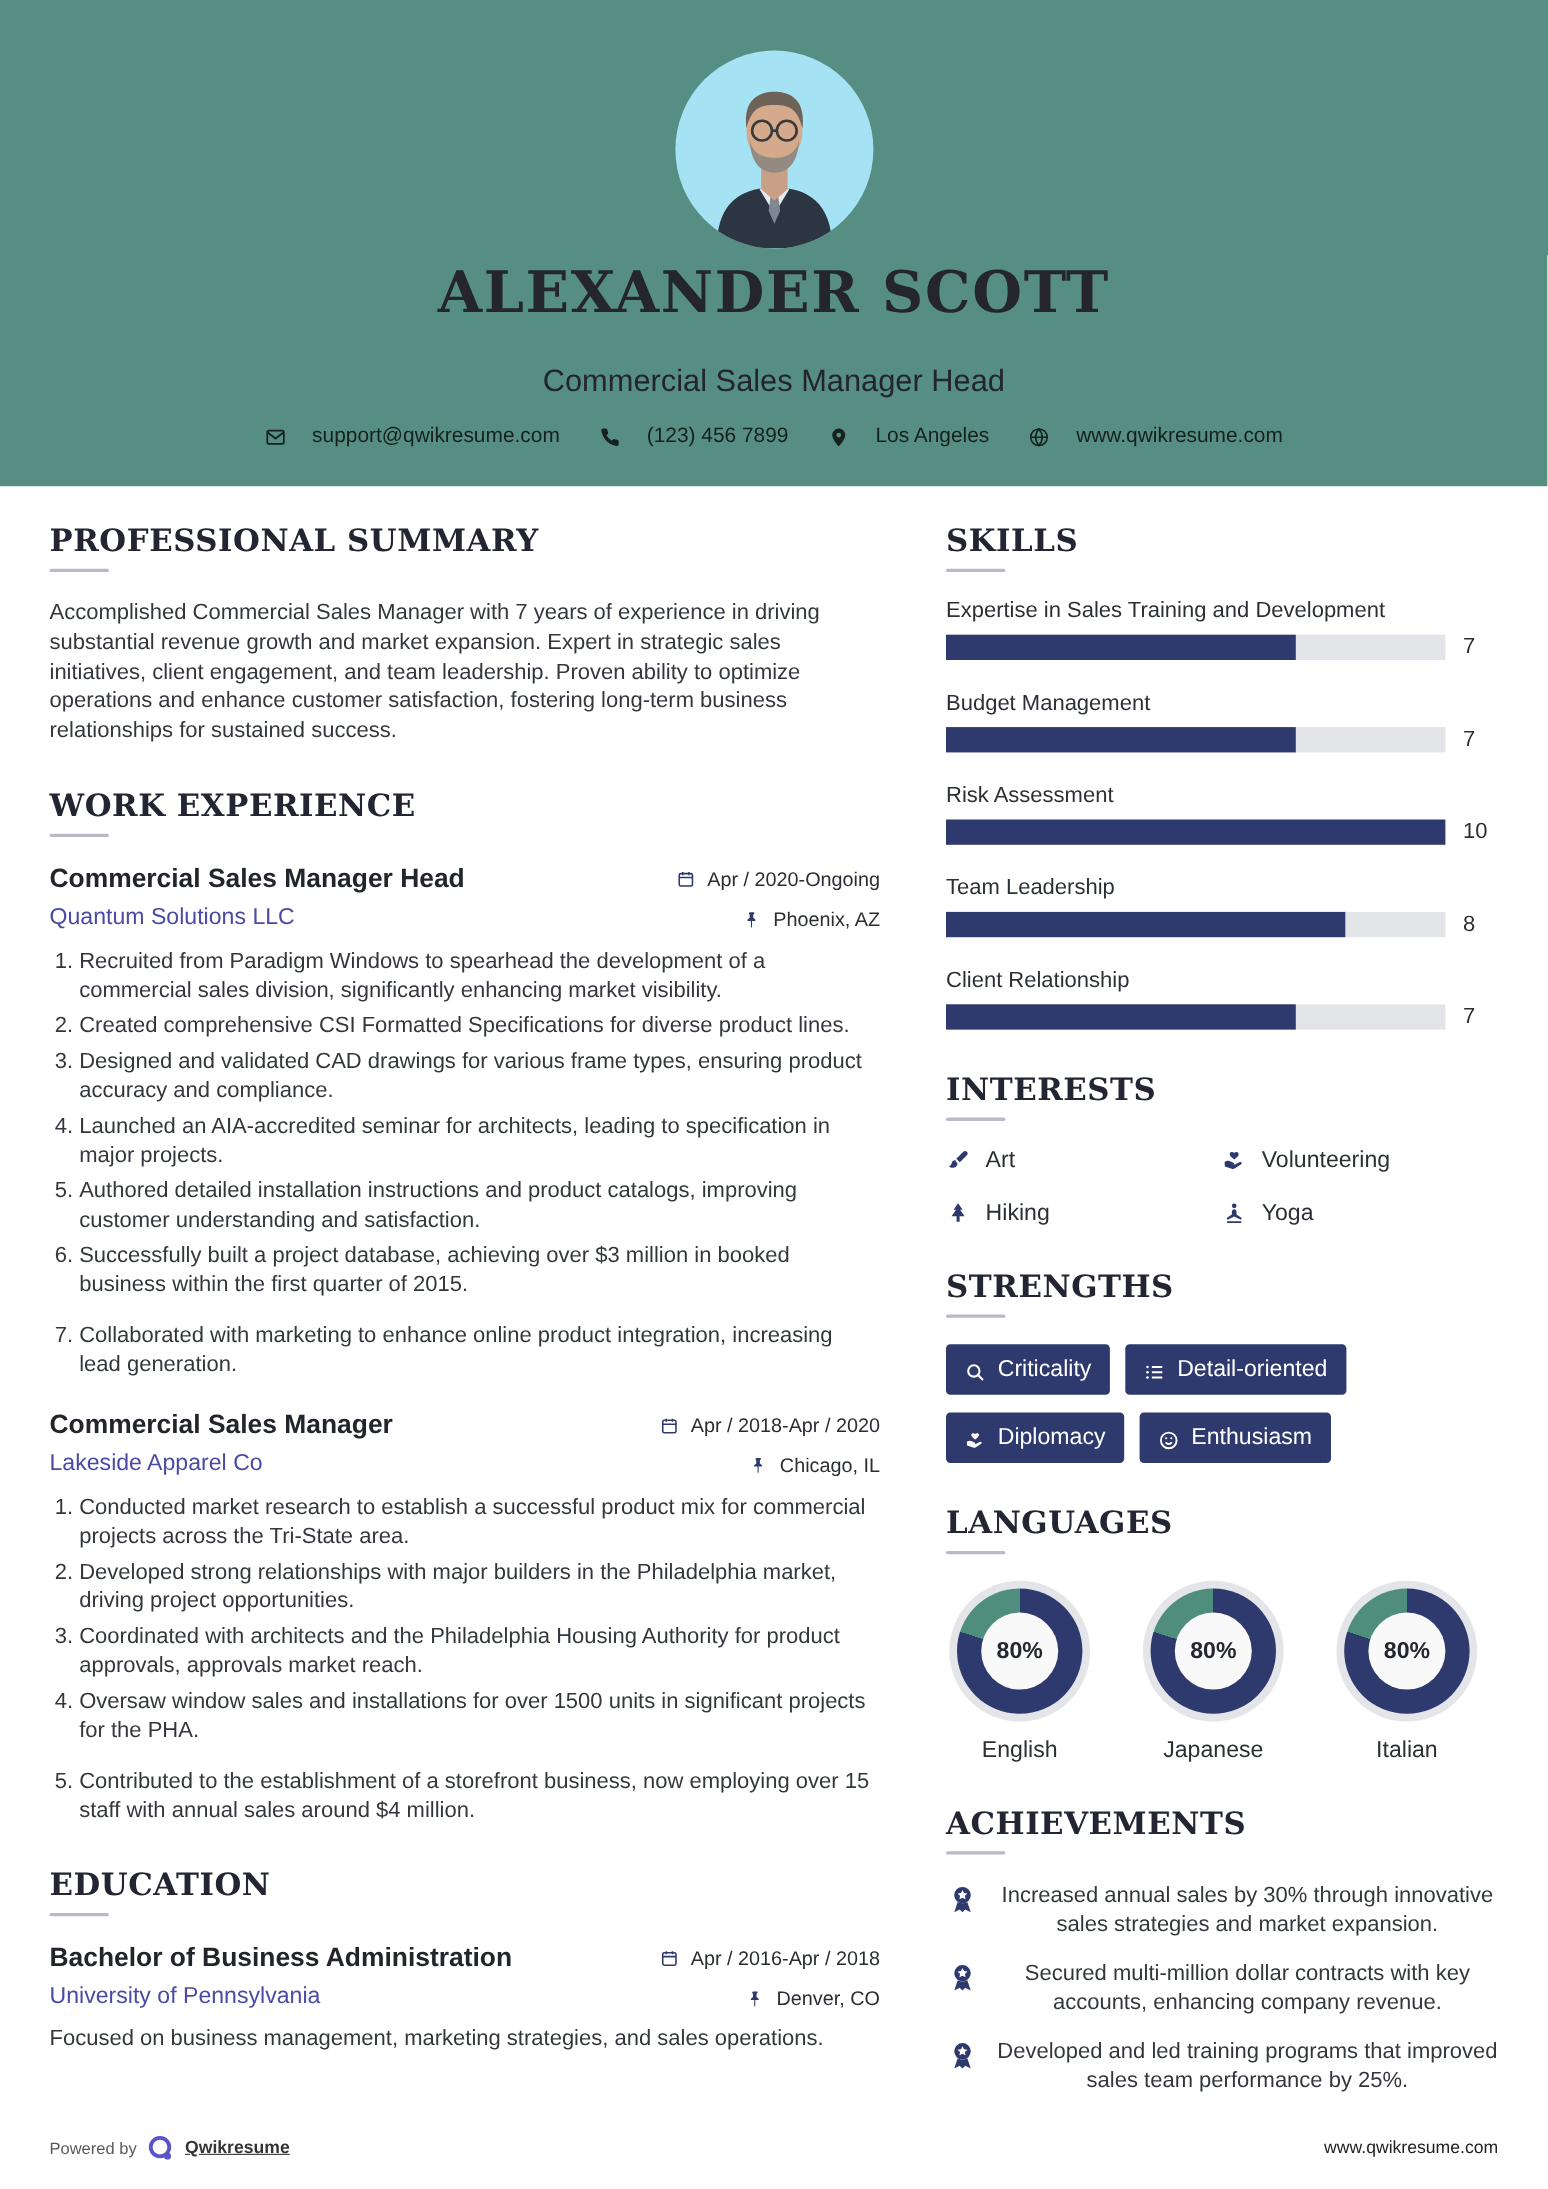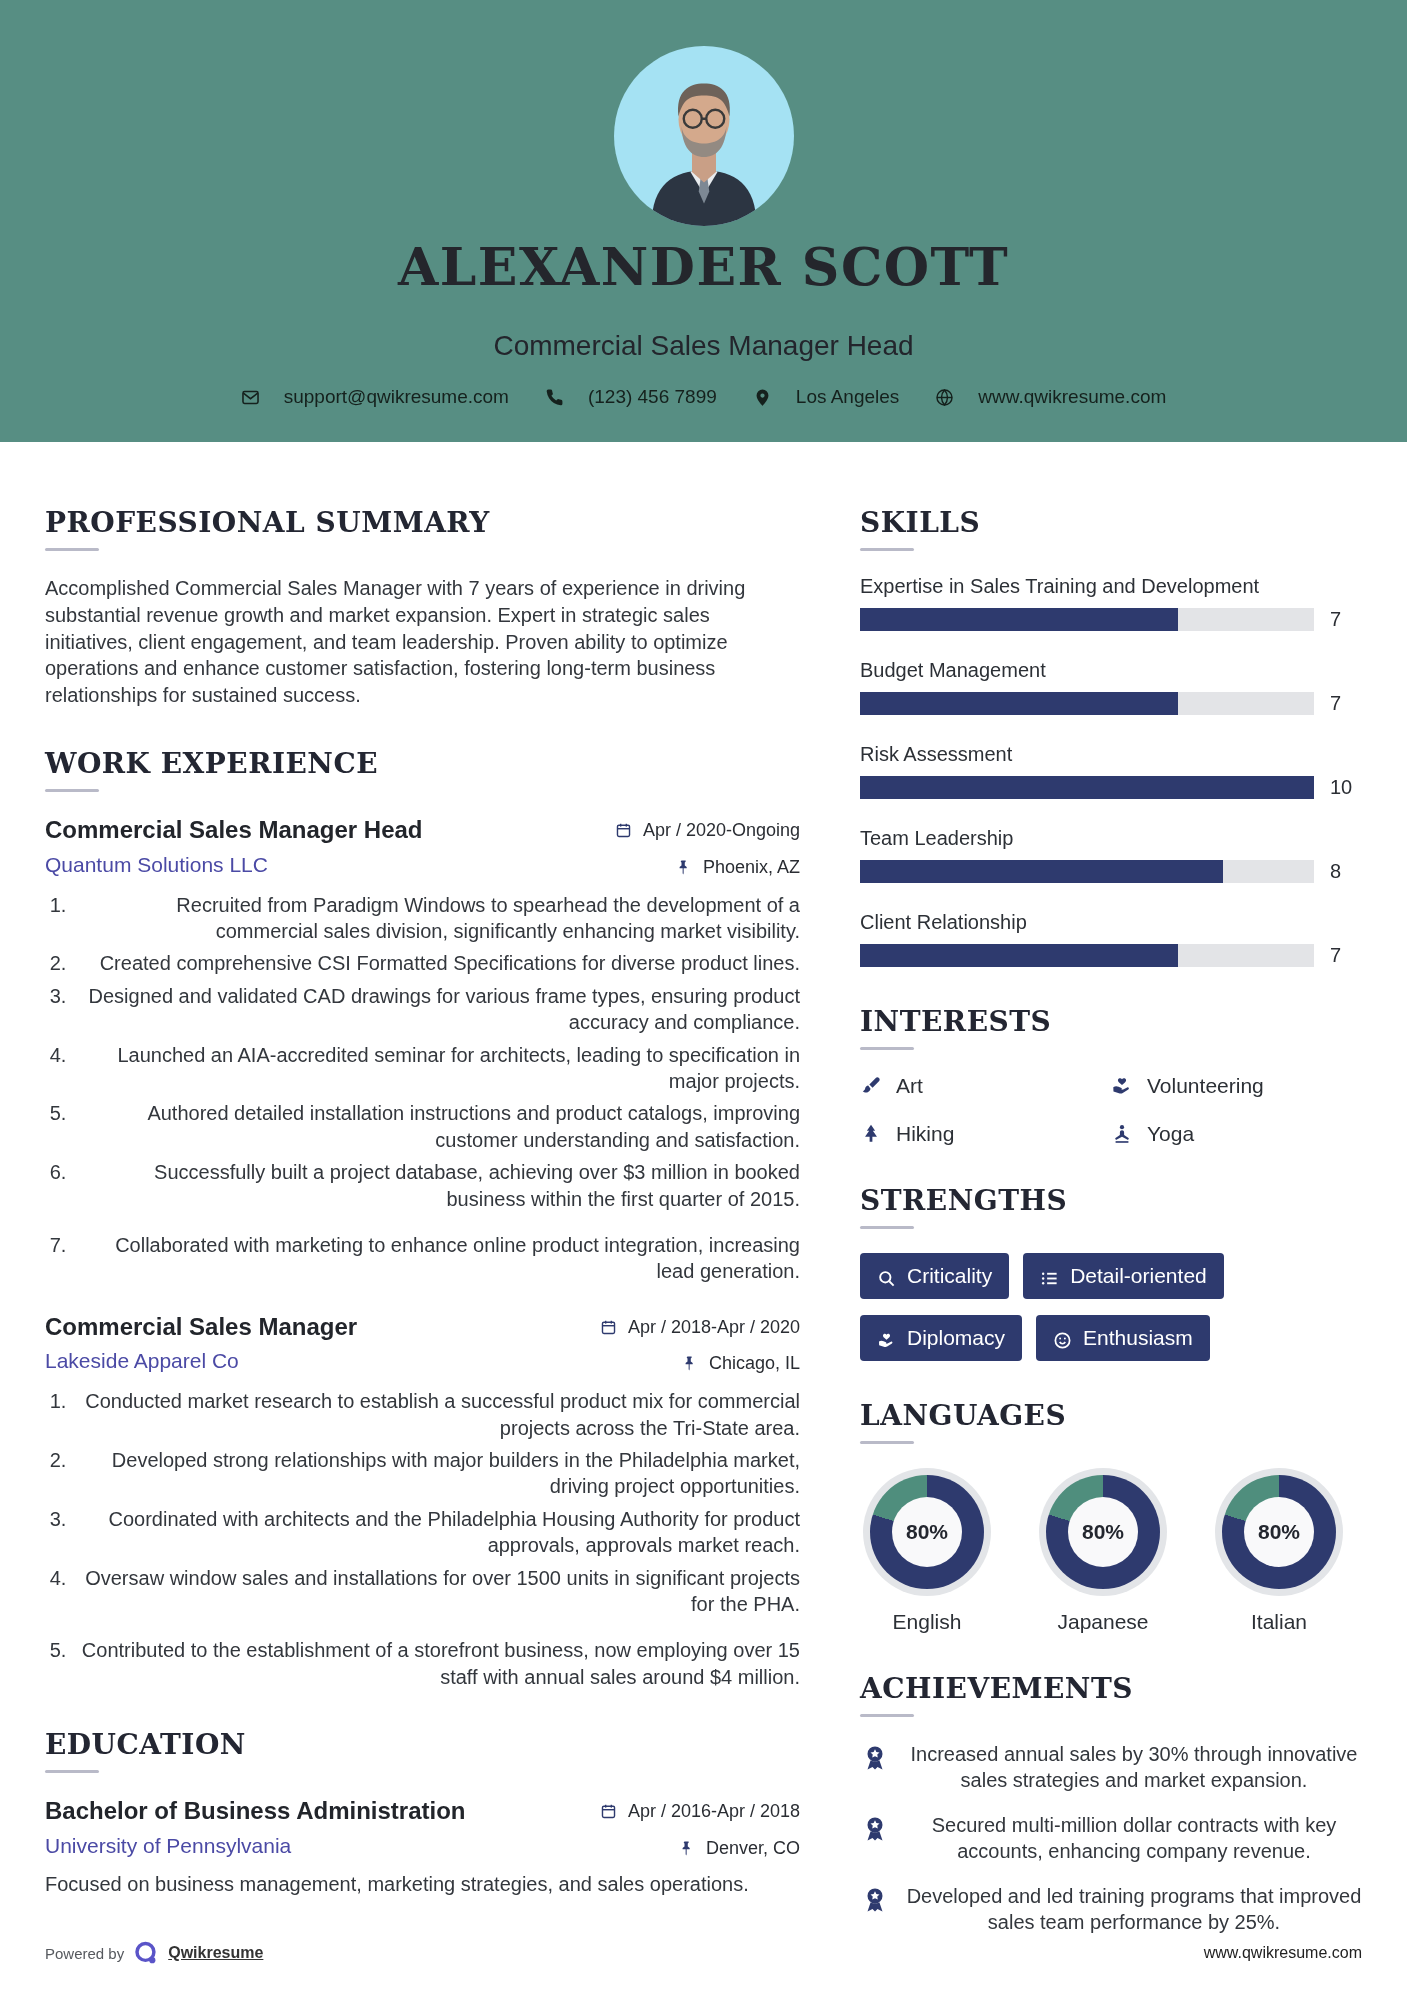--- a/index.html
+++ b/index.html
@@ -34,21 +34,21 @@
   .title { font-size:28px; color:#23252c; margin-top:8px; }
   .contact {
     display:flex; justify-content:center; align-items:center;
     gap:36px; margin-top:24px;
     font-size:19px; color:#15211d;
   }
   .contact-item { display:flex; align-items:center; gap:24px; }
   .contact-item svg { width:19px; height:19px; display:block; color:#15211d; }
 
   
-  .main { display:flex; gap:60px; padding:64px 45px 0; align-items:flex-start; }
+  .main { display:flex; gap:60px; padding:33px 45px 0; align-items:flex-start; }
   .col-left { width:755px; flex:none; }
   .col-right { width:502px; flex:none; }
 
   .section { margin-bottom:38px; }
   .sec-head { margin-bottom:24px; }
   .sec-head h2 {
     margin:0;
     font-family:"DejaVu Serif", serif;
     font-size:28px; font-weight:700; letter-spacing:.5px;
     color:#232632;
@@ -63,21 +63,21 @@
   .row-split { display:flex; justify-content:space-between; align-items:flex-start; }
   .job-title { font-size:24px; font-weight:700; color:#22252b; line-height:1.15; }
   .job-meta {
     display:flex; align-items:center; gap:11px; white-space:nowrap;
     font-size:18px; color:#2a2d33; margin-top:4px;
   }
   .job-meta svg { width:17px; height:17px; display:block; color:var(--accent,#2E3A6E); }
   .job-sub { margin-top:9px; }
   .company { font-size:21px; color:var(--link,#4B4AA5); }
   ol.bullets { margin:14px 0 0; padding-left:27px; }
-  ol.bullets li { font-size:20px; line-height:1.32; color:#33373d; margin-bottom:6px;text-align:right; }
+  ol.bullets li { font-size:20px; line-height:1.32; color:#33373d; margin-bottom:6px; }
   ol.bullets li:last-child { margin-bottom:0;margin-top:20px; }
 
   .edu-desc { margin-top:12px; }
 
   
   .skill { margin-bottom:28px; }
   .skill-label { font-size:20px; color:#2c3036; margin-bottom:10px; }
   .skill-bar-row { display:flex; align-items:center; gap:16px; }
   .skill-track { flex:1; height:23px; background:var(--track,#E3E4E7); }
   .skill-fill { height:100%; background:var(--accent,#2E3A6E); }

